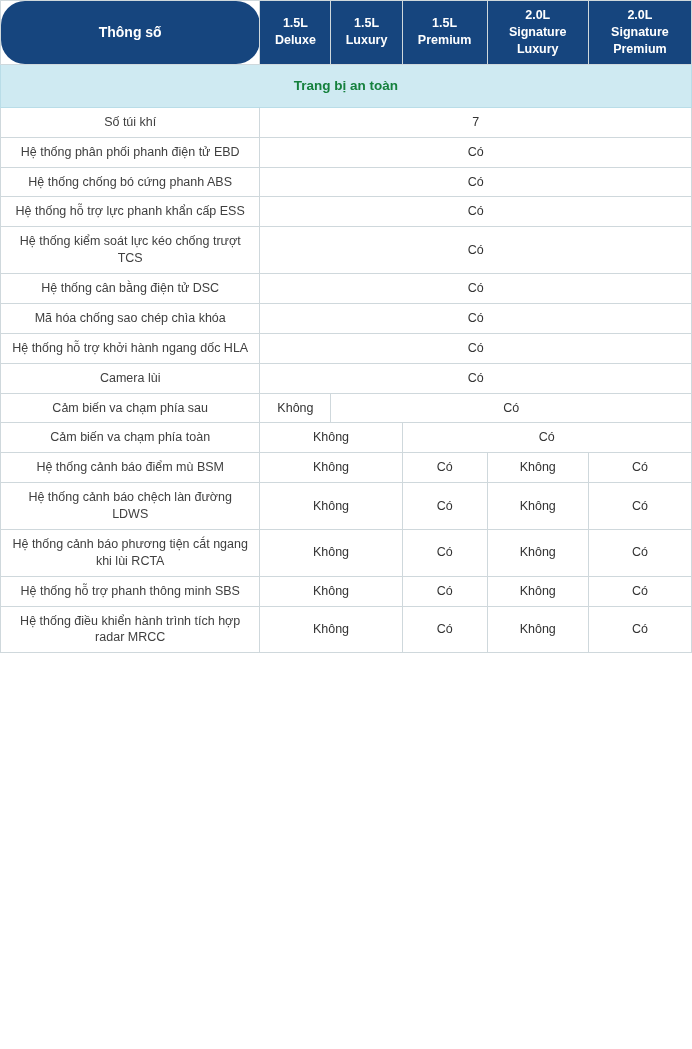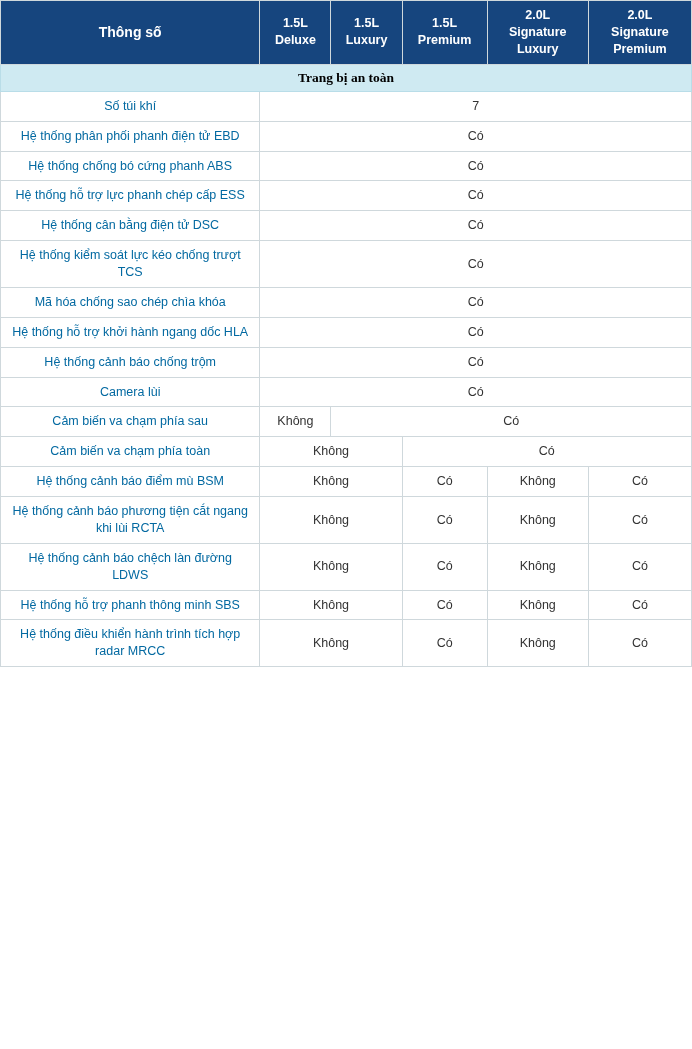--- a/index.html
+++ b/index.html
@@ -30,34 +30,34 @@
   thead th {
     background: #16457e;
     color: #ffffff;
     font-weight: bold;
     border: 1px solid #16457e;
     font-size: 12.5px;
     padding: 10px 4px;
   }
   thead th.param-head {
     font-size: 14px;
+    border-radius: 24px;
   }
   .section-row td {
     background: #cfeaf2;
-    color: #000000;
+    color: #15803d;
     font-weight: bold;
     font-size: 13.5px;
-    padding: 4px 4px;
+    padding: 12px 4px;
     border: 1px solid #b9dde8;
-    font-family: Liberation Serif, serif;
   }
   .label-cell {
     text-align: center;
     font-size: 12.5px;
-    color: #0369a1;
+    color: #404040;
     padding: 10px 10px;
   }
   .value-cell {
     font-size: 12.5px;
     color: #333333;
   }
   col.c0 { width: 259px; }
   col.c1 { width: 71px; }
   col.c2 { width: 71px; }
   col.c3 { width: 85px; }
@@ -115,41 +115,37 @@
       </tr>
       <tr>
         <td class="label-cell">Hệ thống phân phối phanh điện tử EBD</td>
         <td class="value-cell" colspan="5">Có</td>
       </tr>
       <tr>
         <td class="label-cell">Hệ thống chống bó cứng phanh ABS</td>
         <td class="value-cell" colspan="5">Có</td>
       </tr>
       <tr>
-        <td class="label-cell">Hệ thống hỗ trợ lực phanh chép cấp ESS</td>
+        <td class="label-cell">Hệ thống hỗ trợ lực phanh khẩn cấp ESS</td>
+        <td class="value-cell" colspan="5">Có</td>
+      </tr>
+      <tr>
+        <td class="label-cell">Hệ thống kiểm soát lực kéo chống trượt TCS</td>
         <td class="value-cell" colspan="5">Có</td>
       </tr>
       <tr>
         <td class="label-cell">Hệ thống cân bằng điện tử DSC</td>
-        <td class="value-cell" colspan="5">Có</td>
-      </tr>
-      <tr>
-        <td class="label-cell">Hệ thống kiểm soát lực kéo chống trượt TCS</td>
         <td class="value-cell" colspan="5">Có</td>
       </tr>
       <tr>
         <td class="label-cell">Mã hóa chống sao chép chìa khóa</td>
         <td class="value-cell" colspan="5">Có</td>
       </tr>
       <tr>
         <td class="label-cell">Hệ thống hỗ trợ khởi hành ngang dốc HLA</td>
-        <td class="value-cell" colspan="5">Có</td>
-      </tr>
-      <tr>
-        <td class="label-cell">Hệ thống cảnh báo chống trộm</td>
         <td class="value-cell" colspan="5">Có</td>
       </tr>
       <tr>
         <td class="label-cell">Camera lùi</td>
         <td class="value-cell" colspan="5">Có</td>
       </tr>
       <tr>
         <td class="label-cell">Cảm biến va chạm phía sau</td>
         <td class="value-cell">Không</td>
         <td class="value-cell" colspan="4">Có</td>
@@ -160,28 +156,28 @@
         <td class="value-cell" colspan="3">Có</td>
       </tr>
       <tr>
         <td class="label-cell">Hệ thống cảnh báo điểm mù BSM</td>
         <td class="value-cell" colspan="2">Không</td>
         <td class="value-cell">Có</td>
         <td class="value-cell">Không</td>
         <td class="value-cell">Có</td>
       </tr>
       <tr>
-        <td class="label-cell">Hệ thống cảnh báo phương tiện cắt ngang khi lùi RCTA</td>
+        <td class="label-cell">Hệ thống cảnh báo chệch làn đường LDWS</td>
         <td class="value-cell" colspan="2">Không</td>
         <td class="value-cell">Có</td>
         <td class="value-cell">Không</td>
         <td class="value-cell">Có</td>
       </tr>
       <tr>
-        <td class="label-cell">Hệ thống cảnh báo chệch làn đường LDWS</td>
+        <td class="label-cell">Hệ thống cảnh báo phương tiện cắt ngang khi lùi RCTA</td>
         <td class="value-cell" colspan="2">Không</td>
         <td class="value-cell">Có</td>
         <td class="value-cell">Không</td>
         <td class="value-cell">Có</td>
       </tr>
       <tr>
         <td class="label-cell">Hệ thống hỗ trợ phanh thông minh SBS</td>
         <td class="value-cell" colspan="2">Không</td>
         <td class="value-cell">Có</td>
         <td class="value-cell">Không</td>

